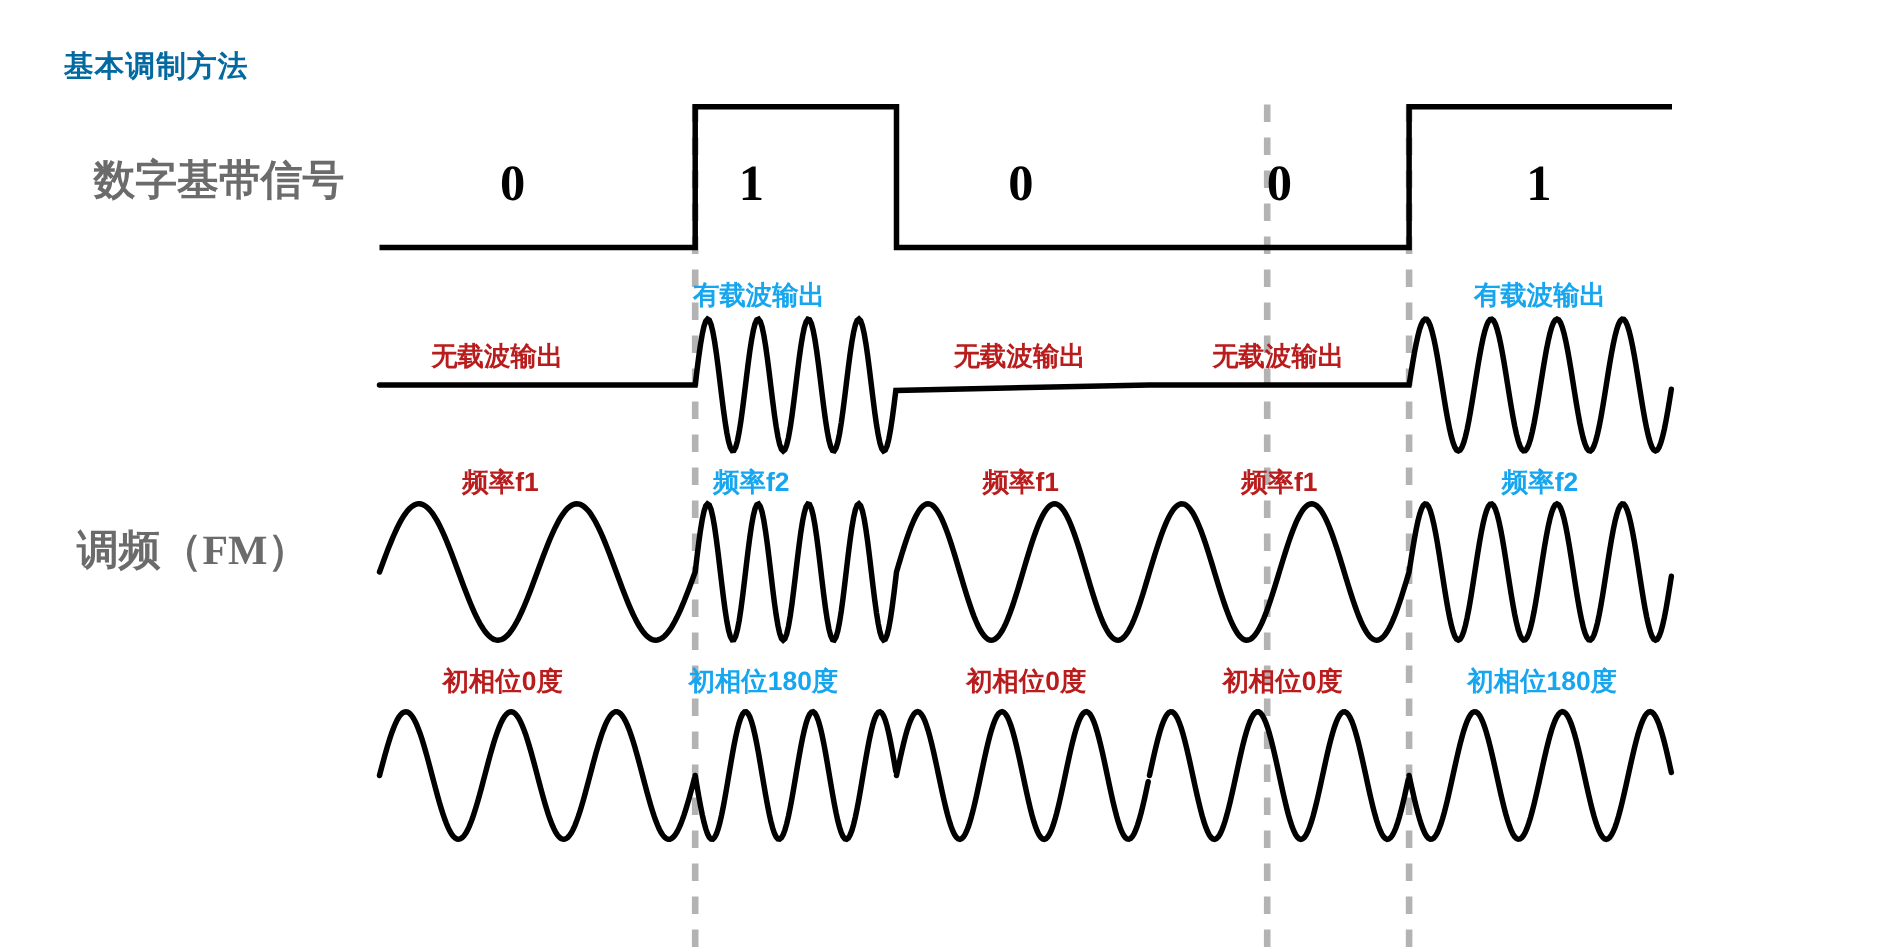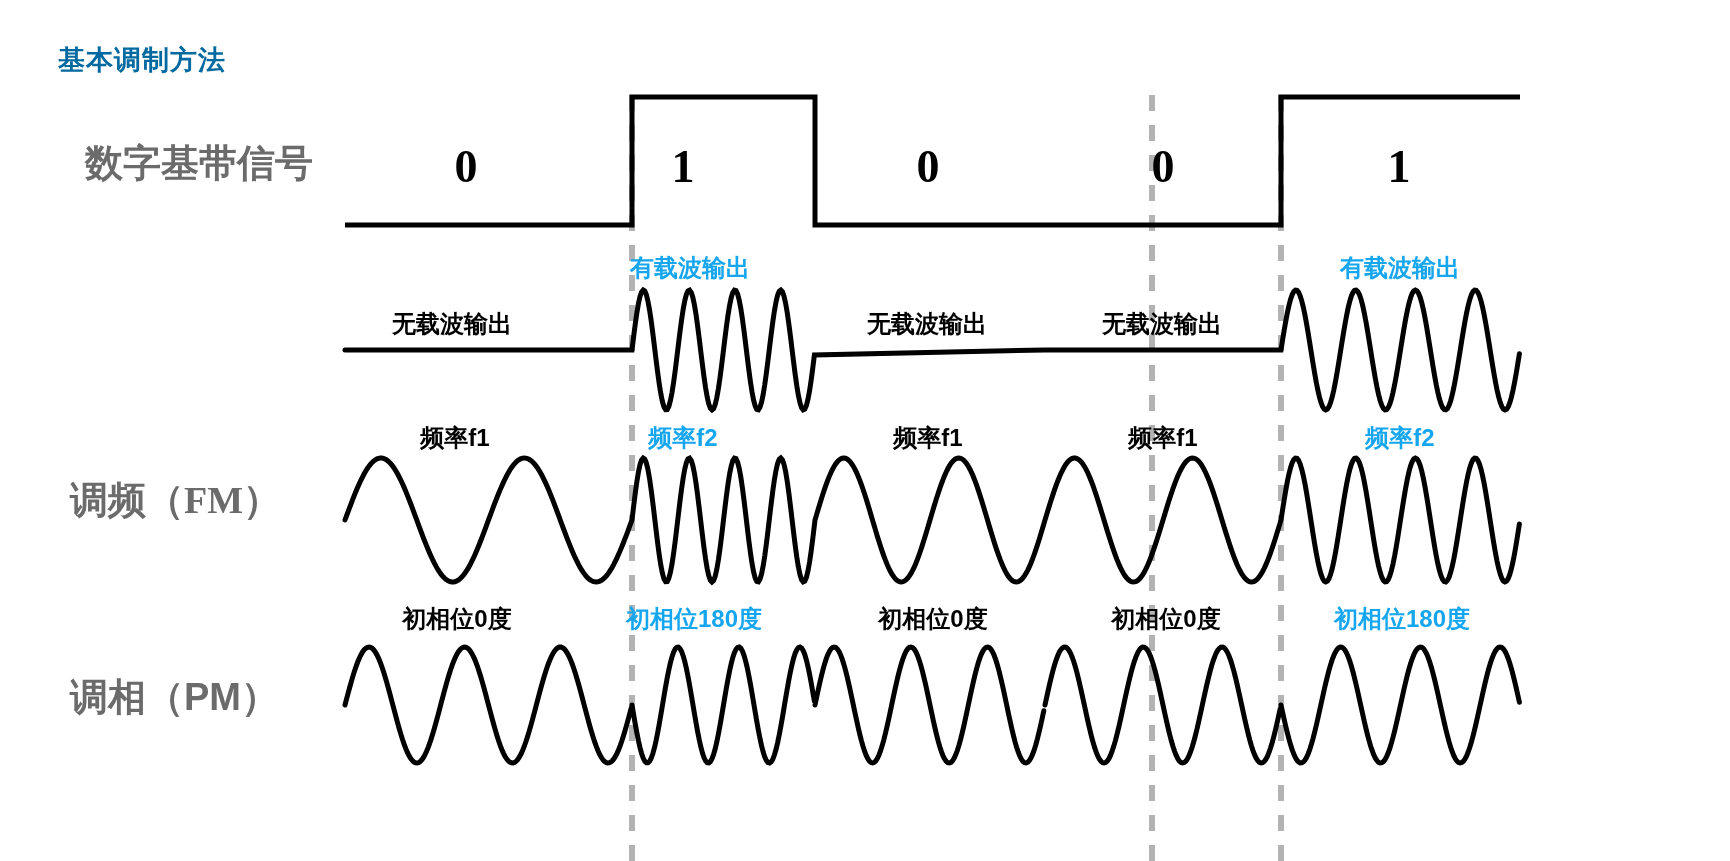--- a/index.html
+++ b/index.html
@@ -25,34 +25,33 @@
   #lbl-pm{left:70px;top:672px;}
   .bit{
     position:absolute;color:#000;font-weight:bold;font-size:46px;
     font-family:"Liberation Serif","DejaVu Serif",serif;
     transform:translateX(-50%);
   }
   .ann{
     position:absolute;font-weight:bold;font-size:24px;
     white-space:nowrap;transform:translateX(-50%);
   }
-  .ann.green{color:#000000;}
+  .ann.green{color:#b91c1c;}
   .ann.blue{color:#16a6ef;text-align:right;}
   svg{position:absolute;left:0;top:0;}
 </style>
 </head>
 <body>
 
 <div id="title">基本调制方法</div>
 
 <div id="stage">
 
   <div class="rowlabel" id="lbl-baseband">数字基带信号</div>
   <div class="rowlabel" id="lbl-fm">调频（FM）</div>
-  <div class="rowlabel" id="lbl-pm">调相（PM）</div>
 
   <svg id="plot" width="1730" height="861">
       <path d="M 632 95 L 632 861" fill="none" stroke="#b3b3b3" stroke-width="6" stroke-linecap="butt" stroke-linejoin="miter" stroke-dasharray="16 14"></path>
       <path d="M 1152 95 L 1152 861" fill="none" stroke="#b3b3b3" stroke-width="6" stroke-linecap="butt" stroke-linejoin="miter" stroke-dasharray="16 14"></path>
       <path d="M 1281 95 L 1281 861" fill="none" stroke="#b3b3b3" stroke-width="6" stroke-linecap="butt" stroke-linejoin="miter" stroke-dasharray="16 14"></path>
       <path d="M 345 225 L 632 225 L 632 97 L 815 97 L 815 225 L 1045 225 L 1045 225 L 1281 225 L 1281 97 L 1520 97 " fill="none" stroke="#000000" stroke-width="5" stroke-linecap="butt" stroke-linejoin="miter"></path>
       <path d="M 345 350 L 632 350 L 632.00 350.00 L 633.60 336.92 L 635.20 324.47 L 636.80 313.25 L 638.40 303.80 L 640.00 296.56 L 641.60 291.90 L 643.20 290.03 L 644.80 291.05 L 646.40 294.90 L 648.00 301.40 L 649.60 310.24 L 651.20 320.99 L 652.80 333.13 L 654.40 346.09 L 656.00 359.23 L 657.60 371.93 L 659.20 383.58 L 660.80 393.61 L 662.40 401.54 L 664.00 407.00 L 665.60 409.71 L 667.20 409.55 L 668.80 406.53 L 670.40 400.79 L 672.00 392.61 L 673.60 382.38 L 675.20 370.59 L 676.80 357.81 L 678.40 344.65 L 680.00 331.75 L 681.60 319.73 L 683.20 309.17 L 684.80 300.57 L 686.40 294.34 L 688.00 290.80 L 689.60 290.10 L 691.20 292.28 L 692.80 297.23 L 694.40 304.73 L 696.00 314.40 L 697.60 325.78 L 699.20 338.33 L 700.80 351.44 L 702.40 364.48 L 704.00 376.83 L 705.60 387.88 L 707.20 397.11 L 708.80 404.08 L 710.40 408.44 L 712.00 410.00 L 713.60 408.67 L 715.20 404.52 L 716.80 397.74 L 718.40 388.67 L 720.00 377.74 L 721.60 365.48 L 723.20 352.47 L 724.80 339.34 L 726.40 326.73 L 728.00 315.23 L 729.60 305.41 L 731.20 297.73 L 732.80 292.57 L 734.40 290.16 L 736.00 290.64 L 737.60 293.97 L 739.20 299.99 L 740.80 308.42 L 742.40 318.85 L 744.00 330.77 L 745.60 343.63 L 747.20 356.78 L 748.80 369.62 L 750.40 381.50 L 752.00 391.88 L 753.60 400.24 L 755.20 406.18 L 756.80 409.42 L 758.40 409.80 L 760.00 407.31 L 761.60 402.06 L 763.20 394.31 L 764.80 384.43 L 766.40 372.89 L 768.00 360.25 L 769.60 347.12 L 771.20 334.12 L 772.80 321.89 L 774.40 311.01 L 776.00 302.01 L 777.60 295.31 L 779.20 291.25 L 780.80 290.01 L 782.40 291.65 L 784.00 296.10 L 785.60 303.15 L 787.20 312.44 L 788.80 323.54 L 790.40 335.92 L 792.00 348.97 L 793.60 362.07 L 795.20 374.59 L 796.80 385.93 L 798.40 395.54 L 800.00 402.96 L 801.60 407.83 L 803.20 409.93 L 804.80 409.14 L 806.40 405.50 L 808.00 399.20 L 809.60 390.53 L 811.20 379.91 L 812.80 367.85 L 814.40 354.94 L 1045 350 L 1281 350 L 1281.00 350.00 L 1282.60 339.95 L 1284.20 330.19 L 1285.80 320.98 L 1287.40 312.60 L 1289.00 305.27 L 1290.60 299.21 L 1292.20 294.57 L 1293.80 291.51 L 1295.40 290.10 L 1297.00 290.37 L 1298.60 292.34 L 1300.20 295.93 L 1301.80 301.05 L 1303.40 307.55 L 1305.00 315.25 L 1306.60 323.93 L 1308.20 333.34 L 1309.80 343.23 L 1311.40 353.31 L 1313.00 363.30 L 1314.60 372.91 L 1316.20 381.87 L 1317.80 389.93 L 1319.40 396.87 L 1321.00 402.48 L 1322.60 406.61 L 1324.20 409.14 L 1325.80 410.00 L 1327.40 409.17 L 1329.00 406.66 L 1330.60 402.56 L 1332.20 396.97 L 1333.80 390.05 L 1335.40 382.00 L 1337.00 373.05 L 1338.60 363.45 L 1340.20 353.47 L 1341.80 343.39 L 1343.40 333.50 L 1345.00 324.07 L 1346.60 315.37 L 1348.20 307.66 L 1349.80 301.14 L 1351.40 296.00 L 1353.00 292.38 L 1354.60 290.39 L 1356.20 290.09 L 1357.80 291.47 L 1359.40 294.51 L 1361.00 299.12 L 1362.60 305.17 L 1364.20 312.48 L 1365.80 320.85 L 1367.40 330.04 L 1369.00 339.80 L 1370.60 349.84 L 1372.20 359.89 L 1373.80 369.66 L 1375.40 378.88 L 1377.00 387.28 L 1378.60 394.62 L 1380.20 400.71 L 1381.80 405.36 L 1383.40 408.46 L 1385.00 409.90 L 1386.60 409.64 L 1388.20 407.71 L 1389.80 404.14 L 1391.40 399.05 L 1393.00 392.57 L 1394.60 384.88 L 1396.20 376.22 L 1397.80 366.81 L 1399.40 356.92 L 1401.00 346.85 L 1402.60 336.86 L 1404.20 327.24 L 1405.80 318.26 L 1407.40 310.19 L 1409.00 303.23 L 1410.60 297.60 L 1412.20 293.44 L 1413.80 290.89 L 1415.40 290.00 L 1417.00 290.81 L 1418.60 293.29 L 1420.20 297.37 L 1421.80 302.94 L 1423.40 309.83 L 1425.00 317.86 L 1426.60 326.80 L 1428.20 336.40 L 1429.80 346.37 L 1431.40 356.45 L 1433.00 366.35 L 1434.60 375.79 L 1436.20 384.50 L 1437.80 392.23 L 1439.40 398.77 L 1441.00 403.94 L 1442.60 407.58 L 1444.20 409.59 L 1445.80 409.92 L 1447.40 408.56 L 1449.00 405.55 L 1450.60 400.96 L 1452.20 394.94 L 1453.80 387.65 L 1455.40 379.29 L 1457.00 370.11 L 1458.60 360.36 L 1460.20 350.32 L 1461.80 340.26 L 1463.40 330.49 L 1465.00 321.26 L 1466.60 312.85 L 1468.20 305.48 L 1469.80 299.37 L 1471.40 294.70 L 1473.00 291.58 L 1474.60 290.11 L 1476.20 290.34 L 1477.80 292.25 L 1479.40 295.79 L 1481.00 300.86 L 1482.60 307.32 L 1484.20 314.99 L 1485.80 323.64 L 1487.40 333.04 L 1489.00 342.92 L 1490.60 353.00 L 1492.20 362.99 L 1493.80 372.61 L 1495.40 381.60 L 1497.00 389.70 L 1498.60 396.67 L 1500.20 402.33 L 1501.80 406.50 L 1503.40 409.09 L 1505.00 410.00 L 1506.60 409.22 L 1508.20 406.76 L 1509.80 402.71 L 1511.40 397.16 L 1513.00 390.28 L 1514.60 382.27 L 1516.20 373.34 L 1517.80 363.76 L 1519.40 353.78 " fill="none" stroke="#000000" stroke-width="5" stroke-linecap="round" stroke-linejoin="miter"></path>
       <path d="M 345.00 520.00 L 346.60 515.66 L 348.20 511.34 L 349.80 507.07 L 351.40 502.85 L 353.00 498.72 L 354.60 494.70 L 356.20 490.80 L 357.80 487.04 L 359.40 483.45 L 361.00 480.03 L 362.60 476.81 L 364.20 473.80 L 365.80 471.02 L 367.40 468.48 L 369.00 466.19 L 370.60 464.17 L 372.20 462.42 L 373.80 460.95 L 375.40 459.77 L 377.00 458.89 L 378.60 458.31 L 380.20 458.03 L 381.80 458.05 L 383.40 458.38 L 385.00 459.01 L 386.60 459.94 L 388.20 461.16 L 389.80 462.67 L 391.40 464.47 L 393.00 466.53 L 394.60 468.86 L 396.20 471.44 L 397.80 474.26 L 399.40 477.30 L 401.00 480.55 L 402.60 484.00 L 404.20 487.62 L 405.80 491.40 L 407.40 495.32 L 409.00 499.36 L 410.60 503.51 L 412.20 507.73 L 413.80 512.01 L 415.40 516.34 L 417.00 520.68 L 418.60 525.02 L 420.20 529.33 L 421.80 533.60 L 423.40 537.80 L 425.00 541.91 L 426.60 545.92 L 428.20 549.80 L 429.80 553.53 L 431.40 557.10 L 433.00 560.48 L 434.60 563.67 L 436.20 566.65 L 437.80 569.39 L 439.40 571.89 L 441.00 574.14 L 442.60 576.12 L 444.20 577.83 L 445.80 579.25 L 447.40 580.38 L 449.00 581.22 L 450.60 581.76 L 452.20 581.99 L 453.80 581.92 L 455.40 581.54 L 457.00 580.87 L 458.60 579.89 L 460.20 578.62 L 461.80 577.06 L 463.40 575.23 L 465.00 573.12 L 466.60 570.75 L 468.20 568.13 L 469.80 565.28 L 471.40 562.20 L 473.00 558.92 L 474.60 555.45 L 476.20 551.80 L 477.80 548.00 L 479.40 544.06 L 481.00 540.00 L 482.60 535.84 L 484.20 531.60 L 485.80 527.31 L 487.40 522.99 L 489.00 518.64 L 490.60 514.31 L 492.20 510.00 L 493.80 505.74 L 495.40 501.55 L 497.00 497.45 L 498.60 493.47 L 500.20 489.61 L 501.80 485.90 L 503.40 482.36 L 505.00 479.00 L 506.60 475.85 L 508.20 472.91 L 509.80 470.20 L 511.40 467.74 L 513.00 465.53 L 514.60 463.59 L 516.20 461.93 L 517.80 460.55 L 519.40 459.47 L 521.00 458.68 L 522.60 458.19 L 524.20 458.00 L 525.80 458.12 L 527.40 458.54 L 529.00 459.27 L 530.60 460.29 L 532.20 461.60 L 533.80 463.20 L 535.40 465.08 L 537.00 467.23 L 538.60 469.64 L 540.20 472.30 L 541.80 475.19 L 543.40 478.30 L 545.00 481.61 L 546.60 485.11 L 548.20 488.78 L 549.80 492.61 L 551.40 496.57 L 553.00 500.65 L 554.60 504.82 L 556.20 509.06 L 557.80 513.36 L 559.40 517.69 L 561.00 522.04 L 562.60 526.37 L 564.20 530.67 L 565.80 534.92 L 567.40 539.09 L 569.00 543.18 L 570.60 547.15 L 572.20 550.98 L 573.80 554.66 L 575.40 558.18 L 577.00 561.50 L 578.60 564.63 L 580.20 567.53 L 581.80 570.20 L 583.40 572.62 L 585.00 574.79 L 586.60 576.69 L 588.20 578.30 L 589.80 579.64 L 591.40 580.68 L 593.00 581.42 L 594.60 581.86 L 596.20 582.00 L 597.80 581.83 L 599.40 581.36 L 601.00 580.59 L 602.60 579.52 L 604.20 578.16 L 605.80 576.52 L 607.40 574.60 L 609.00 572.41 L 610.60 569.96 L 612.20 567.27 L 613.80 564.34 L 615.40 561.20 L 617.00 557.86 L 618.60 554.33 L 620.20 550.63 L 621.80 546.78 L 623.40 542.80 L 625.00 538.71 L 626.60 534.52 L 628.20 530.27 L 629.80 525.96 L 631.40 521.63 L 632.00 520.00 L 633.60 506.49 L 635.20 493.62 L 636.80 482.02 L 638.40 472.26 L 640.00 464.78 L 641.60 459.96 L 643.20 458.03 L 644.80 459.08 L 646.40 463.06 L 648.00 469.78 L 649.60 478.91 L 651.20 490.02 L 652.80 502.57 L 654.40 515.96 L 656.00 529.54 L 657.60 542.67 L 659.20 554.70 L 660.80 565.06 L 662.40 573.26 L 664.00 578.90 L 665.60 581.70 L 667.20 581.54 L 668.80 578.42 L 670.40 572.48 L 672.00 564.03 L 673.60 553.45 L 675.20 541.27 L 676.80 528.07 L 678.40 514.47 L 680.00 501.14 L 681.60 488.72 L 683.20 477.81 L 684.80 468.92 L 686.40 462.49 L 688.00 458.82 L 689.60 458.10 L 691.20 460.35 L 692.80 465.48 L 694.40 473.22 L 696.00 483.21 L 697.60 494.98 L 699.20 507.94 L 700.80 521.49 L 702.40 534.96 L 704.00 547.72 L 705.60 559.14 L 707.20 568.68 L 708.80 575.88 L 710.40 580.39 L 712.00 582.00 L 713.60 580.62 L 715.20 576.33 L 716.80 569.33 L 718.40 559.96 L 720.00 548.67 L 721.60 536.00 L 723.20 522.55 L 724.80 508.99 L 726.40 495.95 L 728.00 484.08 L 729.60 473.93 L 731.20 465.99 L 732.80 460.65 L 734.40 458.17 L 736.00 458.66 L 737.60 462.10 L 739.20 468.32 L 740.80 477.03 L 742.40 487.81 L 744.00 500.13 L 745.60 513.41 L 747.20 527.01 L 748.80 540.27 L 750.40 552.55 L 752.00 563.27 L 753.60 571.91 L 755.20 578.05 L 756.80 581.40 L 758.40 581.80 L 760.00 579.22 L 761.60 573.80 L 763.20 565.79 L 764.80 555.58 L 766.40 543.65 L 768.00 530.59 L 769.60 517.02 L 771.20 503.59 L 772.80 490.96 L 774.40 479.71 L 776.00 470.41 L 777.60 463.49 L 779.20 459.29 L 780.80 458.01 L 782.40 459.71 L 784.00 464.31 L 785.60 471.58 L 787.20 481.19 L 788.80 492.66 L 790.40 505.45 L 792.00 518.94 L 793.60 532.47 L 795.20 545.41 L 796.80 557.13 L 798.40 567.06 L 800.00 574.73 L 801.60 579.76 L 803.20 581.92 L 804.80 581.11 L 806.40 577.35 L 808.00 570.84 L 809.60 561.88 L 811.20 550.91 L 812.80 538.45 L 814.40 525.10 L 815.00 520.00 L 816.60 514.59 L 818.20 509.22 L 819.80 503.93 L 821.40 498.76 L 823.00 493.76 L 824.60 488.95 L 826.20 484.38 L 827.80 480.09 L 829.40 476.10 L 831.00 472.44 L 832.60 469.15 L 834.20 466.25 L 835.80 463.76 L 837.40 461.69 L 839.00 460.08 L 840.60 458.92 L 842.20 458.22 L 843.80 458.00 L 845.40 458.25 L 847.00 458.97 L 848.60 460.16 L 850.20 461.81 L 851.80 463.90 L 853.40 466.42 L 855.00 469.35 L 856.60 472.66 L 858.20 476.34 L 859.80 480.35 L 861.40 484.66 L 863.00 489.24 L 864.60 494.06 L 866.20 499.08 L 867.80 504.25 L 869.40 509.55 L 871.00 514.92 L 872.60 520.34 L 874.20 525.75 L 875.80 531.12 L 877.40 536.40 L 879.00 541.56 L 880.60 546.55 L 882.20 551.34 L 883.80 555.89 L 885.40 560.17 L 887.00 564.14 L 888.60 567.77 L 890.20 571.04 L 891.80 573.92 L 893.40 576.38 L 895.00 578.42 L 896.60 580.01 L 898.20 581.14 L 899.80 581.81 L 901.40 582.00 L 903.00 581.72 L 904.60 580.96 L 906.20 579.75 L 907.80 578.07 L 909.40 575.95 L 911.00 573.41 L 912.60 570.46 L 914.20 567.12 L 915.80 563.42 L 917.40 559.39 L 919.00 555.06 L 920.60 550.46 L 922.20 545.63 L 923.80 540.60 L 925.40 535.42 L 927.00 530.12 L 928.60 524.74 L 930.20 519.32 L 931.80 513.91 L 933.40 508.55 L 935.00 503.27 L 936.60 498.12 L 938.20 493.14 L 939.80 488.37 L 941.40 483.83 L 943.00 479.57 L 944.60 475.62 L 946.20 472.01 L 947.80 468.77 L 949.40 465.92 L 951.00 463.48 L 952.60 461.47 L 954.20 459.91 L 955.80 458.80 L 957.40 458.17 L 959.00 458.01 L 960.60 458.32 L 962.20 459.10 L 963.80 460.35 L 965.40 462.05 L 967.00 464.19 L 968.60 466.76 L 970.20 469.74 L 971.80 473.10 L 973.40 476.82 L 975.00 480.87 L 976.60 485.22 L 978.20 489.83 L 979.80 494.68 L 981.40 499.72 L 983.00 504.91 L 984.60 510.22 L 986.20 515.60 L 987.80 521.02 L 989.40 526.42 L 991.00 531.78 L 992.60 537.05 L 994.20 542.19 L 995.80 547.16 L 997.40 551.92 L 999.00 556.44 L 1000.60 560.68 L 1002.20 564.61 L 1003.80 568.20 L 1005.40 571.42 L 1007.00 574.25 L 1008.60 576.66 L 1010.20 578.64 L 1011.80 580.18 L 1013.40 581.25 L 1015.00 581.86 L 1016.60 581.99 L 1018.20 581.65 L 1019.80 580.84 L 1021.40 579.56 L 1023.00 577.83 L 1024.60 575.66 L 1026.20 573.06 L 1027.80 570.06 L 1029.40 566.67 L 1031.00 562.93 L 1032.60 558.86 L 1034.20 554.50 L 1035.80 549.87 L 1037.40 545.01 L 1039.00 539.96 L 1040.60 534.76 L 1042.20 529.45 L 1043.80 524.06 L 1045.00 520.00 L 1046.60 514.72 L 1048.20 509.49 L 1049.80 504.33 L 1051.40 499.28 L 1053.00 494.38 L 1054.60 489.67 L 1056.20 485.18 L 1057.80 480.94 L 1059.40 476.98 L 1061.00 473.34 L 1062.60 470.04 L 1064.20 467.09 L 1065.80 464.53 L 1067.40 462.38 L 1069.00 460.64 L 1070.60 459.33 L 1072.20 458.46 L 1073.80 458.04 L 1075.40 458.07 L 1077.00 458.55 L 1078.60 459.47 L 1080.20 460.83 L 1081.80 462.63 L 1083.40 464.83 L 1085.00 467.44 L 1086.60 470.43 L 1088.20 473.78 L 1089.80 477.46 L 1091.40 481.45 L 1093.00 485.73 L 1094.60 490.25 L 1096.20 494.98 L 1097.80 499.90 L 1099.40 504.97 L 1101.00 510.14 L 1102.60 515.38 L 1104.20 520.66 L 1105.80 525.93 L 1107.40 531.16 L 1109.00 536.31 L 1110.60 541.34 L 1112.20 546.22 L 1113.80 550.90 L 1115.40 555.37 L 1117.00 559.57 L 1118.60 563.49 L 1120.20 567.09 L 1121.80 570.35 L 1123.40 573.25 L 1125.00 575.76 L 1126.60 577.86 L 1128.20 579.55 L 1129.80 580.80 L 1131.40 581.61 L 1133.00 581.98 L 1134.60 581.89 L 1136.20 581.36 L 1137.80 580.38 L 1139.40 578.97 L 1141.00 577.12 L 1142.60 574.86 L 1144.20 572.21 L 1145.80 569.17 L 1147.40 565.78 L 1149.00 562.06 L 1150.60 558.03 L 1152.20 553.72 L 1153.80 549.17 L 1155.40 544.41 L 1157.00 539.47 L 1158.60 534.39 L 1160.20 529.21 L 1161.80 523.96 L 1163.40 518.68 L 1165.00 513.41 L 1166.60 508.19 L 1168.20 503.05 L 1169.80 498.04 L 1171.40 493.18 L 1173.00 488.52 L 1174.60 484.09 L 1176.20 479.92 L 1177.80 476.04 L 1179.40 472.48 L 1181.00 469.27 L 1182.60 466.42 L 1184.20 463.96 L 1185.80 461.90 L 1187.40 460.27 L 1189.00 459.07 L 1190.60 458.32 L 1192.20 458.01 L 1193.80 458.15 L 1195.40 458.74 L 1197.00 459.77 L 1198.60 461.24 L 1200.20 463.14 L 1201.80 465.45 L 1203.40 468.15 L 1205.00 471.23 L 1206.60 474.67 L 1208.20 478.43 L 1209.80 482.50 L 1211.40 486.83 L 1213.00 491.41 L 1214.60 496.20 L 1216.20 501.16 L 1217.80 506.25 L 1219.40 511.44 L 1221.00 516.70 L 1222.60 521.98 L 1224.20 527.25 L 1225.80 532.46 L 1227.40 537.58 L 1229.00 542.58 L 1230.60 547.41 L 1232.20 552.04 L 1233.80 556.44 L 1235.40 560.58 L 1237.00 564.42 L 1238.60 567.94 L 1240.20 571.11 L 1241.80 573.91 L 1243.40 576.32 L 1245.00 578.32 L 1246.60 579.90 L 1248.20 581.05 L 1249.80 581.75 L 1251.40 582.00 L 1253.00 581.80 L 1254.60 581.16 L 1256.20 580.07 L 1257.80 578.54 L 1259.40 576.59 L 1261.00 574.24 L 1262.60 571.48 L 1264.20 568.36 L 1265.80 564.88 L 1267.40 561.08 L 1269.00 556.97 L 1270.60 552.61 L 1272.20 548.00 L 1273.80 543.19 L 1275.40 538.21 L 1277.00 533.11 L 1278.60 527.90 L 1280.20 522.64 L 1281.00 520.00 L 1282.60 509.62 L 1284.20 499.53 L 1285.80 490.02 L 1287.40 481.35 L 1289.00 473.78 L 1290.60 467.51 L 1292.20 462.73 L 1293.80 459.56 L 1295.40 458.10 L 1297.00 458.39 L 1298.60 460.41 L 1300.20 464.12 L 1301.80 469.41 L 1303.40 476.13 L 1305.00 484.09 L 1306.60 493.06 L 1308.20 502.79 L 1309.80 513.01 L 1311.40 523.42 L 1313.00 533.74 L 1314.60 543.67 L 1316.20 552.93 L 1317.80 561.26 L 1319.40 568.43 L 1321.00 574.23 L 1322.60 578.50 L 1324.20 581.11 L 1325.80 582.00 L 1327.40 581.14 L 1329.00 578.55 L 1330.60 574.31 L 1332.20 568.53 L 1333.80 561.39 L 1335.40 553.07 L 1337.00 543.82 L 1338.60 533.90 L 1340.20 523.58 L 1341.80 513.17 L 1343.40 502.95 L 1345.00 493.20 L 1346.60 484.22 L 1348.20 476.25 L 1349.80 469.51 L 1351.40 464.20 L 1353.00 460.46 L 1354.60 458.40 L 1356.20 458.09 L 1357.80 459.52 L 1359.40 462.67 L 1361.00 467.43 L 1362.60 473.67 L 1364.20 481.23 L 1365.80 489.87 L 1367.40 499.37 L 1369.00 509.46 L 1370.60 519.84 L 1372.20 530.22 L 1373.80 540.32 L 1375.40 549.84 L 1377.00 558.52 L 1378.60 566.11 L 1380.20 572.40 L 1381.80 577.21 L 1383.40 580.40 L 1385.00 581.89 L 1386.60 581.63 L 1388.20 579.63 L 1389.80 575.95 L 1391.40 570.68 L 1393.00 563.98 L 1394.60 556.05 L 1396.20 547.09 L 1397.80 537.37 L 1399.40 527.16 L 1401.00 516.74 L 1402.60 506.42 L 1404.20 496.48 L 1405.80 487.21 L 1407.40 478.86 L 1409.00 471.67 L 1410.60 465.85 L 1412.20 461.56 L 1413.80 458.92 L 1415.40 458.00 L 1417.00 458.84 L 1418.60 461.40 L 1420.20 465.61 L 1421.80 471.37 L 1423.40 478.49 L 1425.00 486.79 L 1426.60 496.03 L 1428.20 505.94 L 1429.80 516.25 L 1431.40 526.67 L 1433.00 536.90 L 1434.60 546.65 L 1436.20 555.65 L 1437.80 563.64 L 1439.40 570.40 L 1441.00 575.73 L 1442.60 579.49 L 1444.20 581.58 L 1445.80 581.92 L 1447.40 580.51 L 1449.00 577.40 L 1450.60 572.66 L 1452.20 566.44 L 1453.80 558.90 L 1455.40 550.27 L 1457.00 540.78 L 1458.60 530.70 L 1460.20 520.33 L 1461.80 509.94 L 1463.40 499.84 L 1465.00 490.30 L 1466.60 481.61 L 1468.20 474.00 L 1469.80 467.69 L 1471.40 462.85 L 1473.00 459.63 L 1474.60 458.12 L 1476.20 458.35 L 1477.80 460.33 L 1479.40 463.98 L 1481.00 469.23 L 1482.60 475.90 L 1484.20 483.82 L 1485.80 492.76 L 1487.40 502.48 L 1489.00 512.68 L 1490.60 523.10 L 1492.20 533.42 L 1493.80 543.37 L 1495.40 552.66 L 1497.00 561.02 L 1498.60 568.23 L 1500.20 574.07 L 1501.80 578.39 L 1503.40 581.05 L 1505.00 582.00 L 1506.60 581.19 L 1508.20 578.66 L 1509.80 574.46 L 1511.40 568.73 L 1513.00 561.63 L 1514.60 553.35 L 1516.20 544.12 L 1517.80 534.22 L 1519.40 523.91 " fill="none" stroke="#000000" stroke-width="5" stroke-linecap="round" stroke-linejoin="miter"></path>
       <path d="M 345.00 705.00 L 346.60 698.92 L 348.20 692.90 L 349.80 687.02 L 351.40 681.33 L 353.00 675.91 L 354.60 670.81 L 356.20 666.08 L 357.80 661.78 L 359.40 657.97 L 361.00 654.67 L 362.60 651.92 L 364.20 649.76 L 365.80 648.21 L 367.40 647.29 L 369.00 647.00 L 370.60 647.35 L 372.20 648.34 L 373.80 649.96 L 375.40 652.18 L 377.00 654.98 L 378.60 658.34 L 380.20 662.21 L 381.80 666.55 L 383.40 671.32 L 385.00 676.46 L 386.60 681.91 L 388.20 687.62 L 389.80 693.52 L 391.40 699.55 L 393.00 705.63 L 394.60 711.71 L 396.20 717.72 L 397.80 723.59 L 399.40 729.25 L 401.00 734.64 L 402.60 739.70 L 404.20 744.39 L 405.80 748.64 L 407.40 752.40 L 409.00 755.65 L 410.60 758.33 L 412.20 760.43 L 413.80 761.91 L 415.40 762.77 L 417.00 762.99 L 418.60 762.57 L 420.20 761.52 L 421.80 759.84 L 423.40 757.56 L 425.00 754.69 L 426.60 751.28 L 428.20 747.36 L 429.80 742.97 L 431.40 738.16 L 433.00 732.99 L 434.60 727.50 L 436.20 721.77 L 437.80 715.86 L 439.40 709.82 L 441.00 703.73 L 442.60 697.66 L 444.20 691.66 L 445.80 685.81 L 447.40 680.18 L 449.00 674.82 L 450.60 669.79 L 452.20 665.15 L 453.80 660.95 L 455.40 657.23 L 457.00 654.05 L 458.60 651.42 L 460.20 649.39 L 461.80 647.97 L 463.40 647.18 L 465.00 647.02 L 466.60 647.51 L 468.20 648.63 L 469.80 650.37 L 471.40 652.72 L 473.00 655.64 L 474.60 659.10 L 476.20 663.08 L 477.80 667.51 L 479.40 672.36 L 481.00 677.57 L 482.60 683.08 L 484.20 688.84 L 485.80 694.77 L 487.40 700.81 L 489.00 706.90 L 490.60 712.97 L 492.20 718.96 L 493.80 724.78 L 495.40 730.39 L 497.00 735.72 L 498.60 740.71 L 500.20 745.31 L 501.80 749.46 L 503.40 753.12 L 505.00 756.25 L 506.60 758.82 L 508.20 760.79 L 509.80 762.15 L 511.40 762.87 L 513.00 762.96 L 514.60 762.40 L 516.20 761.22 L 517.80 759.41 L 519.40 757.01 L 521.00 754.03 L 522.60 750.50 L 524.20 746.48 L 525.80 742.00 L 527.40 737.11 L 529.00 731.87 L 530.60 726.33 L 532.20 720.55 L 533.80 714.61 L 535.40 708.55 L 537.00 702.46 L 538.60 696.40 L 540.20 690.43 L 541.80 684.62 L 543.40 679.04 L 545.00 673.74 L 546.60 668.79 L 548.20 664.24 L 549.80 660.13 L 551.40 656.52 L 553.00 653.45 L 554.60 650.95 L 556.20 649.04 L 557.80 647.75 L 559.40 647.09 L 561.00 647.07 L 562.60 647.69 L 564.20 648.94 L 565.80 650.81 L 567.40 653.28 L 569.00 656.32 L 570.60 659.89 L 572.20 663.97 L 573.80 668.49 L 575.40 673.42 L 577.00 678.70 L 578.60 684.26 L 580.20 690.06 L 581.80 696.02 L 583.40 702.08 L 585.00 708.17 L 586.60 714.23 L 588.20 720.19 L 589.80 725.97 L 591.40 731.53 L 593.00 736.79 L 594.60 741.71 L 596.20 746.21 L 597.80 750.27 L 599.40 753.82 L 601.00 756.84 L 602.60 759.28 L 604.20 761.12 L 605.80 762.35 L 607.40 762.94 L 609.00 762.89 L 610.60 762.21 L 612.20 760.89 L 613.80 758.96 L 615.40 756.43 L 617.00 753.34 L 618.60 749.71 L 620.20 745.58 L 621.80 741.01 L 623.40 736.05 L 625.00 730.74 L 626.60 725.14 L 628.20 719.33 L 629.80 713.35 L 631.40 707.28 M 632.00 705.00 L 633.60 714.52 L 635.20 723.77 L 636.80 732.52 L 638.40 740.53 L 640.00 747.57 L 641.60 753.45 L 643.20 758.03 L 644.80 761.16 L 646.40 762.78 L 648.00 762.83 L 649.60 761.31 L 651.20 758.27 L 652.80 753.78 L 654.40 747.97 L 656.00 741.00 L 657.60 733.05 L 659.20 724.34 L 660.80 715.10 L 662.40 705.60 L 664.00 696.07 L 665.60 686.79 L 667.20 678.01 L 668.80 669.95 L 670.40 662.84 L 672.00 656.88 L 673.60 652.22 L 675.20 648.99 L 676.80 647.28 L 678.40 647.13 L 680.00 648.55 L 681.60 651.50 L 683.20 655.90 L 684.80 661.63 L 686.40 668.54 L 688.00 676.43 L 689.60 685.10 L 691.20 694.31 L 692.80 703.81 L 694.40 713.33 L 696.00 722.64 L 697.60 731.46 L 699.20 739.57 L 700.80 746.74 L 702.40 752.79 L 704.00 757.53 L 705.60 760.85 L 707.20 762.66 L 708.80 762.91 L 710.40 761.58 L 712.00 758.73 L 713.60 754.41 L 715.20 748.76 L 716.80 741.92 L 718.40 734.09 L 720.00 725.46 L 721.60 716.28 L 723.20 706.79 L 724.80 697.26 L 726.40 687.93 L 728.00 679.07 L 729.60 670.91 L 731.20 663.67 L 732.80 657.56 L 734.40 652.73 L 736.00 649.31 L 737.60 647.41 L 739.20 647.06 L 740.80 648.29 L 742.40 651.05 L 744.00 655.28 L 745.60 660.85 L 747.20 667.62 L 748.80 675.40 L 750.40 683.98 L 752.00 693.14 L 753.60 702.61 L 755.20 712.15 L 756.80 721.50 L 758.40 730.40 L 760.00 738.61 L 761.60 745.91 L 763.20 752.10 L 764.80 757.01 L 766.40 760.52 L 768.00 762.52 L 769.60 762.96 L 771.20 761.83 L 772.80 759.17 L 774.40 755.03 L 776.00 749.54 L 777.60 742.84 L 779.20 735.11 L 780.80 726.57 L 782.40 717.45 L 784.00 707.99 L 785.60 698.44 L 787.20 689.08 L 788.80 680.14 L 790.40 671.88 L 792.00 664.52 L 793.60 658.25 L 795.20 653.25 L 796.80 649.66 L 798.40 647.56 L 800.00 647.02 L 801.60 648.05 L 803.20 650.62 L 804.80 654.67 L 806.40 660.08 L 808.00 666.71 L 809.60 674.38 L 811.20 682.87 L 812.80 691.97 L 814.40 701.42 M 815.00 705.00 L 816.60 697.42 L 818.20 689.96 L 819.80 682.77 L 821.40 675.95 L 823.00 669.64 L 824.60 663.93 L 826.20 658.93 L 827.80 654.72 L 829.40 651.37 L 831.00 648.94 L 832.60 647.48 L 834.20 647.00 L 835.80 647.52 L 837.40 649.02 L 839.00 651.49 L 840.60 654.88 L 842.20 659.12 L 843.80 664.16 L 845.40 669.89 L 847.00 676.23 L 848.60 683.06 L 850.20 690.27 L 851.80 697.73 L 853.40 705.32 L 855.00 712.90 L 856.60 720.34 L 858.20 727.52 L 859.80 734.32 L 861.40 740.61 L 863.00 746.29 L 864.60 751.26 L 866.20 755.44 L 867.80 758.75 L 869.40 761.14 L 871.00 762.56 L 872.60 763.00 L 874.20 762.44 L 875.80 760.89 L 877.40 758.39 L 879.00 754.96 L 880.60 750.68 L 882.20 745.62 L 883.80 739.86 L 885.40 733.50 L 887.00 726.65 L 888.60 719.42 L 890.20 711.95 L 891.80 704.37 L 893.40 696.79 L 895.00 689.35 L 896.60 682.18 L 898.20 675.41 L 899.80 669.14 L 901.40 663.49 L 903.00 658.55 L 904.60 654.40 L 906.20 651.13 L 907.80 648.78 L 909.40 647.40 L 911.00 647.01 L 912.60 647.61 L 914.20 649.19 L 915.80 651.74 L 917.40 655.20 L 919.00 659.51 L 920.60 664.61 L 922.20 670.40 L 923.80 676.78 L 925.40 683.65 L 927.00 690.88 L 928.60 698.36 L 930.20 705.95 L 931.80 713.53 L 933.40 720.95 L 935.00 728.11 L 936.60 734.86 L 938.20 741.11 L 939.80 746.73 L 941.40 751.64 L 943.00 755.75 L 944.60 758.99 L 946.20 761.29 L 947.80 762.64 L 949.40 762.99 L 951.00 762.35 L 952.60 760.72 L 954.20 758.13 L 955.80 754.64 L 957.40 750.29 L 959.00 745.16 L 960.60 739.35 L 962.20 732.94 L 963.80 726.06 L 965.40 718.81 L 967.00 711.33 L 968.60 703.73 L 970.20 696.16 L 971.80 688.74 L 973.40 681.60 L 975.00 674.86 L 976.60 668.64 L 978.20 663.05 L 979.80 658.17 L 981.40 654.10 L 983.00 650.90 L 984.60 648.63 L 986.20 647.33 L 987.80 647.02 L 989.40 647.70 L 991.00 649.37 L 992.60 651.99 L 994.20 655.53 L 995.80 659.91 L 997.40 665.07 L 999.00 670.91 L 1000.60 677.34 L 1002.20 684.24 L 1003.80 691.50 L 1005.40 698.99 L 1007.00 706.58 L 1008.60 714.15 L 1010.20 721.56 L 1011.80 728.69 L 1013.40 735.41 L 1015.00 741.60 L 1016.60 747.17 L 1018.20 752.02 L 1019.80 756.05 L 1021.40 759.21 L 1023.00 761.44 L 1024.60 762.70 L 1026.20 762.97 L 1027.80 762.25 L 1029.40 760.54 L 1031.00 757.88 L 1032.60 754.31 L 1034.20 749.89 L 1035.80 744.70 L 1037.40 738.83 L 1039.00 732.38 L 1040.60 725.46 L 1042.20 718.19 L 1043.80 710.69 M 1045.00 705.00 L 1046.60 697.61 L 1048.20 690.34 L 1049.80 683.30 L 1051.40 676.63 L 1053.00 670.41 L 1054.60 664.76 L 1056.20 659.76 L 1057.80 655.51 L 1059.40 652.06 L 1061.00 649.47 L 1062.60 647.79 L 1064.20 647.04 L 1065.80 647.24 L 1067.40 648.38 L 1069.00 650.44 L 1070.60 653.39 L 1072.20 657.19 L 1073.80 661.76 L 1075.40 667.04 L 1077.00 672.94 L 1078.60 679.36 L 1080.20 686.20 L 1081.80 693.34 L 1083.40 700.68 L 1085.00 708.09 L 1086.60 715.44 L 1088.20 722.63 L 1089.80 729.53 L 1091.40 736.03 L 1093.00 742.02 L 1094.60 747.41 L 1096.20 752.10 L 1097.80 756.03 L 1099.40 759.13 L 1101.00 761.34 L 1102.60 762.64 L 1104.20 762.99 L 1105.80 762.40 L 1107.40 760.87 L 1109.00 758.44 L 1110.60 755.13 L 1112.20 751.00 L 1113.80 746.12 L 1115.40 740.57 L 1117.00 734.44 L 1118.60 727.84 L 1120.20 720.85 L 1121.80 713.62 L 1123.40 706.24 L 1125.00 698.83 L 1126.60 691.54 L 1128.20 684.46 L 1129.80 677.71 L 1131.40 671.41 L 1133.00 665.66 L 1134.60 660.55 L 1136.20 656.16 L 1137.80 652.57 L 1139.40 649.84 L 1141.00 648.00 L 1142.60 647.10 L 1144.20 647.14 L 1145.80 648.12 L 1147.40 650.03 L 1149.00 652.84 L 1150.60 656.50 L 1152.20 660.95 L 1153.80 666.11 L 1155.40 671.92 L 1157.00 678.26 L 1158.60 685.03 L 1160.20 692.14 L 1161.80 699.45 L 1163.40 706.85 L 1165.00 714.23 L 1166.60 721.45 L 1168.20 728.40 L 1169.80 734.98 L 1171.40 741.06 L 1173.00 746.55 L 1174.60 751.37 L 1176.20 755.43 L 1177.80 758.67 L 1179.40 761.04 L 1181.00 762.49 L 1182.60 763.00 L 1184.20 762.57 L 1185.80 761.19 L 1187.40 758.90 L 1189.00 755.74 L 1190.60 751.74 L 1192.20 746.98 L 1193.80 741.54 L 1195.40 735.50 L 1197.00 728.97 L 1198.60 722.04 L 1200.20 714.83 L 1201.80 707.47 L 1203.40 700.06 L 1205.00 692.74 L 1206.60 685.61 L 1208.20 678.81 L 1209.80 672.42 L 1211.40 666.57 L 1213.00 661.35 L 1214.60 656.84 L 1216.20 653.11 L 1217.80 650.23 L 1219.40 648.25 L 1221.00 647.18 L 1222.60 647.07 L 1224.20 647.89 L 1225.80 649.65 L 1227.40 652.31 L 1229.00 655.83 L 1230.60 660.15 L 1232.20 665.21 L 1233.80 670.91 L 1235.40 677.17 L 1237.00 683.88 L 1238.60 690.94 L 1240.20 698.22 L 1241.80 705.62 L 1243.40 713.00 L 1245.00 720.26 L 1246.60 727.27 L 1248.20 733.91 L 1249.80 740.08 L 1251.40 745.68 L 1253.00 750.62 L 1254.60 754.81 L 1256.20 758.19 L 1257.80 760.71 L 1259.40 762.31 L 1261.00 762.98 L 1262.60 762.70 L 1264.20 761.49 L 1265.80 759.35 L 1267.40 756.32 L 1269.00 752.46 L 1270.60 747.83 L 1272.20 742.49 L 1273.80 736.55 L 1275.40 730.09 L 1277.00 723.22 L 1278.60 716.05 L 1280.20 708.70 M 1281.00 705.00 L 1282.60 712.30 L 1284.20 719.48 L 1285.80 726.44 L 1287.40 733.05 L 1289.00 739.21 L 1290.60 744.84 L 1292.20 749.83 L 1293.80 754.10 L 1295.40 757.60 L 1297.00 760.25 L 1298.60 762.03 L 1300.20 762.91 L 1301.80 762.86 L 1303.40 761.89 L 1305.00 760.02 L 1306.60 757.27 L 1308.20 753.69 L 1309.80 749.34 L 1311.40 744.28 L 1313.00 738.60 L 1314.60 732.38 L 1316.20 725.73 L 1317.80 718.74 L 1319.40 711.54 L 1321.00 704.24 L 1322.60 696.94 L 1324.20 689.78 L 1325.80 682.86 L 1327.40 676.29 L 1329.00 670.17 L 1330.60 664.61 L 1332.20 659.69 L 1333.80 655.50 L 1335.40 652.09 L 1337.00 649.52 L 1338.60 647.83 L 1340.20 647.05 L 1341.80 647.20 L 1343.40 648.26 L 1345.00 650.23 L 1346.60 653.06 L 1348.20 656.73 L 1349.80 661.16 L 1351.40 666.28 L 1353.00 672.03 L 1354.60 678.30 L 1356.20 684.99 L 1357.80 692.00 L 1359.40 699.22 L 1361.00 706.52 L 1362.60 713.81 L 1364.20 720.95 L 1365.80 727.85 L 1367.40 734.37 L 1369.00 740.43 L 1370.60 745.93 L 1372.20 750.78 L 1373.80 754.90 L 1375.40 758.22 L 1377.00 760.70 L 1378.60 762.29 L 1380.20 762.97 L 1381.80 762.73 L 1383.40 761.57 L 1385.00 759.52 L 1386.60 756.59 L 1388.20 752.85 L 1389.80 748.34 L 1391.40 743.14 L 1393.00 737.34 L 1394.60 731.03 L 1396.20 724.29 L 1397.80 717.26 L 1399.40 710.03 L 1401.00 702.71 L 1402.60 695.44 L 1404.20 688.31 L 1405.80 681.46 L 1407.40 674.97 L 1409.00 668.97 L 1410.60 663.53 L 1412.20 658.76 L 1413.80 654.72 L 1415.40 651.48 L 1417.00 649.09 L 1418.60 647.59 L 1420.20 647.01 L 1421.80 647.34 L 1423.40 648.60 L 1425.00 650.75 L 1426.60 653.76 L 1428.20 657.59 L 1429.80 662.17 L 1431.40 667.43 L 1433.00 673.29 L 1434.60 679.66 L 1436.20 686.43 L 1437.80 693.49 L 1439.40 700.73 L 1441.00 708.05 L 1442.60 715.31 L 1444.20 722.41 L 1445.80 729.24 L 1447.40 735.68 L 1449.00 741.63 L 1450.60 747.00 L 1452.20 751.70 L 1453.80 755.66 L 1455.40 758.81 L 1457.00 761.11 L 1458.60 762.51 L 1460.20 763.00 L 1461.80 762.57 L 1463.40 761.22 L 1465.00 758.98 L 1466.60 755.88 L 1468.20 751.97 L 1469.80 747.31 L 1471.40 741.98 L 1473.00 736.07 L 1474.60 729.65 L 1476.20 722.85 L 1477.80 715.76 L 1479.40 708.50 L 1481.00 701.19 L 1482.60 693.94 L 1484.20 686.86 L 1485.80 680.07 L 1487.40 673.68 L 1489.00 667.78 L 1490.60 662.48 L 1492.20 657.85 L 1493.80 653.98 L 1495.40 650.91 L 1497.00 648.71 L 1498.60 647.40 L 1500.20 647.00 L 1501.80 647.53 L 1503.40 648.97 L 1505.00 651.31 L 1506.60 654.49 L 1508.20 658.48 L 1509.80 663.21 L 1511.40 668.61 L 1513.00 674.58 L 1514.60 681.04 L 1516.20 687.88 L 1517.80 694.99 L 1519.40 702.26 " fill="none" stroke="#000000" stroke-width="5" stroke-linecap="round" stroke-linejoin="miter"></path>
     </svg>

